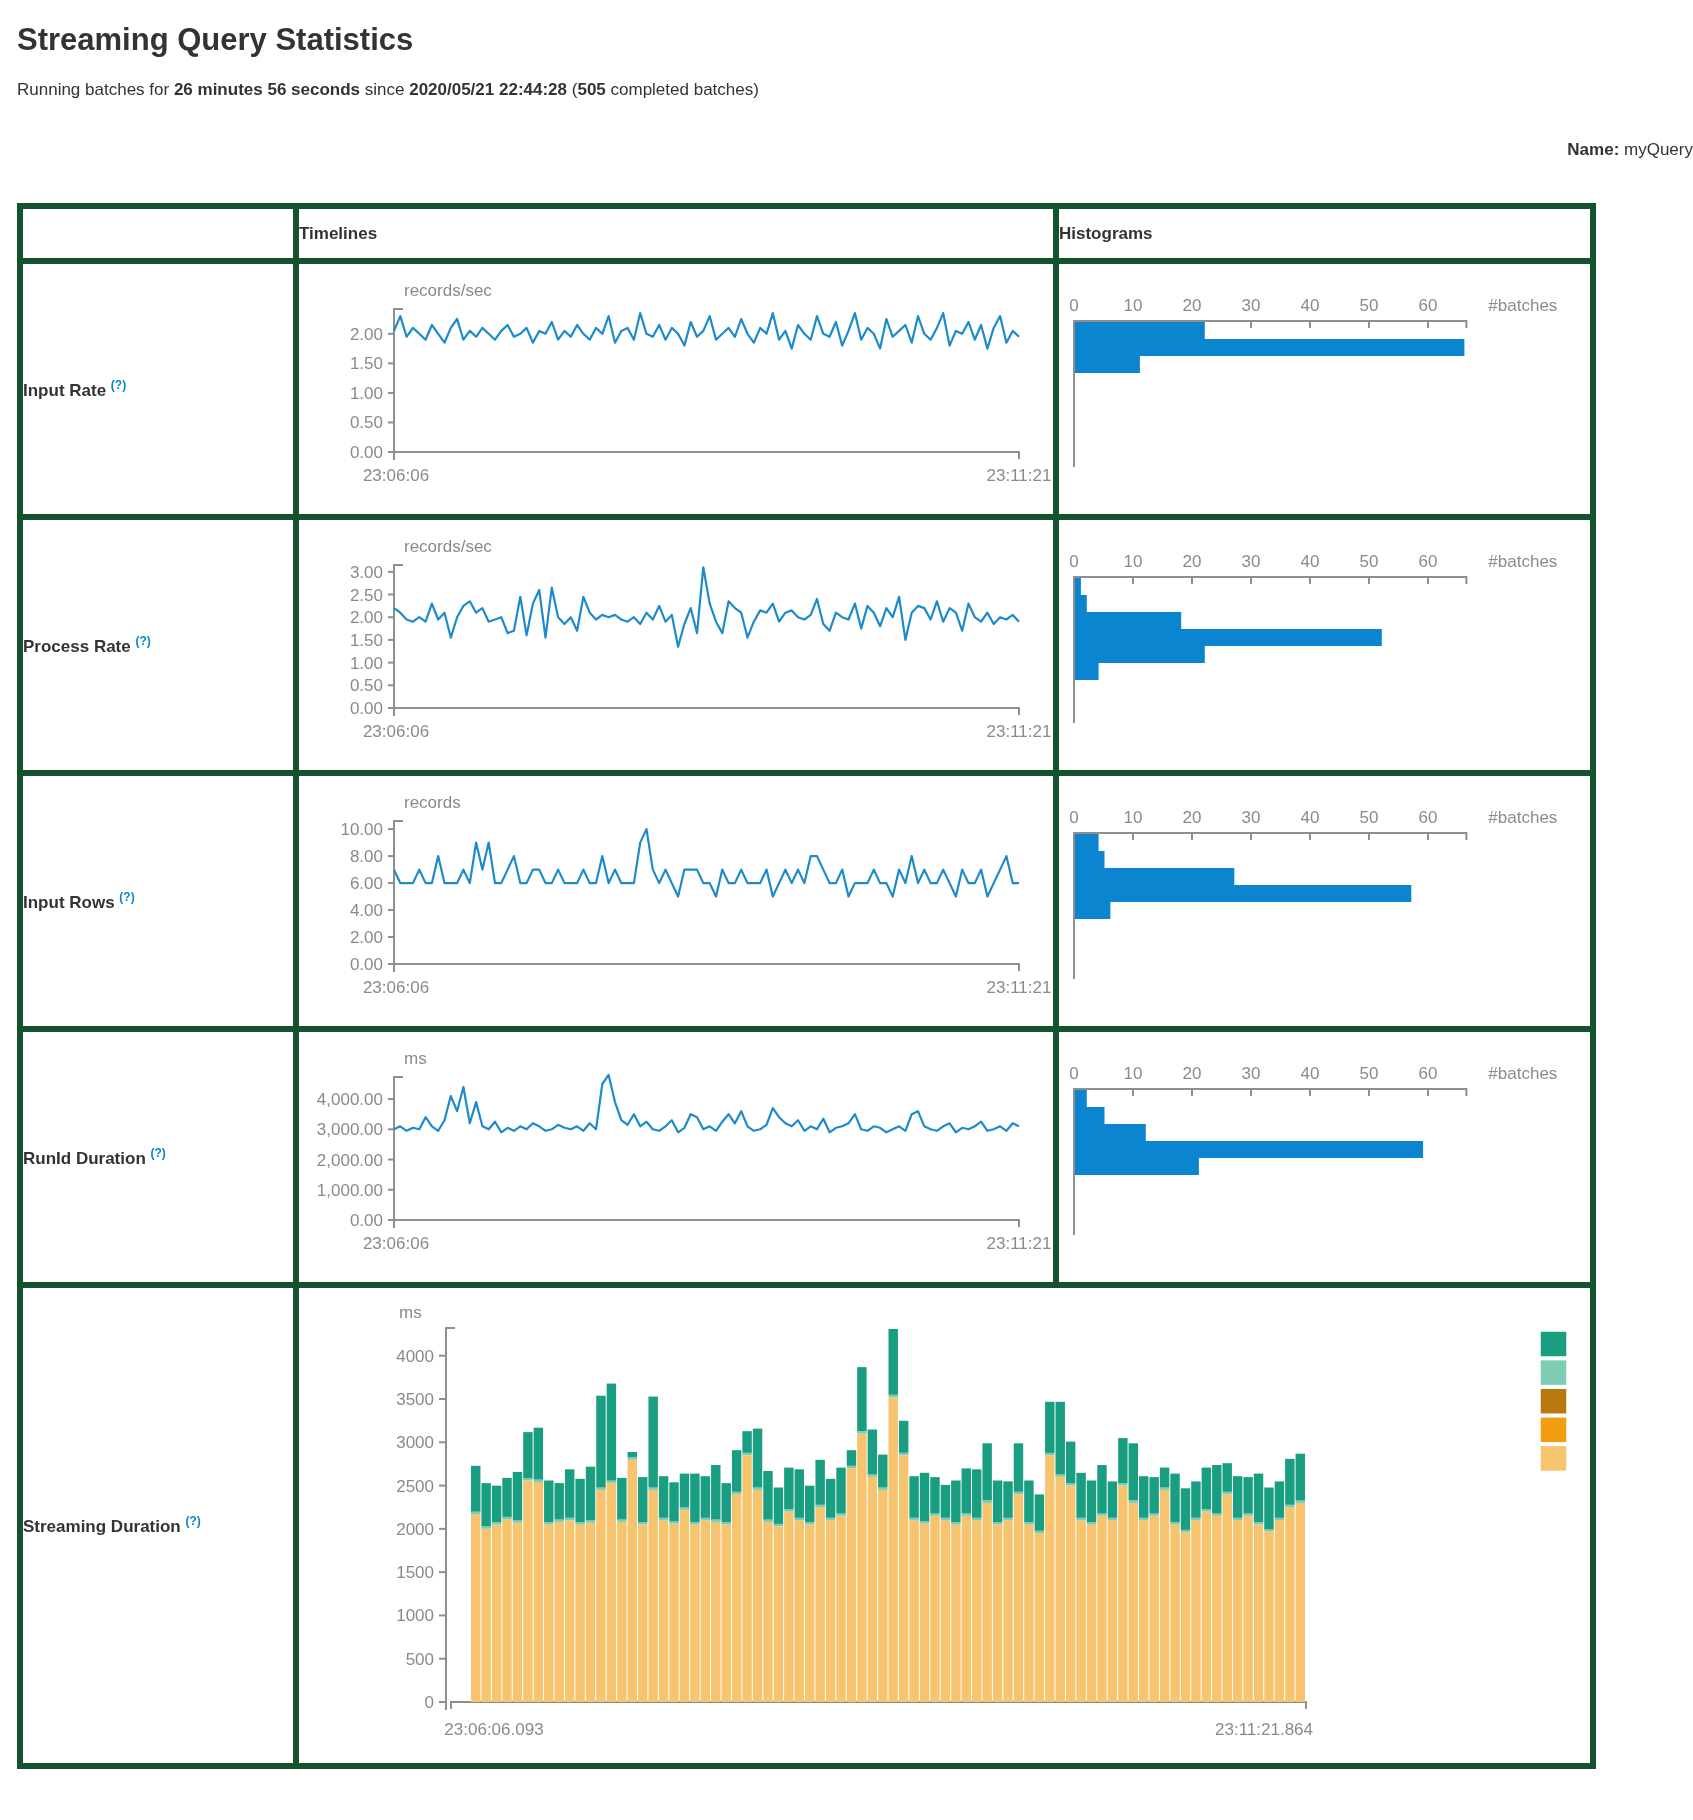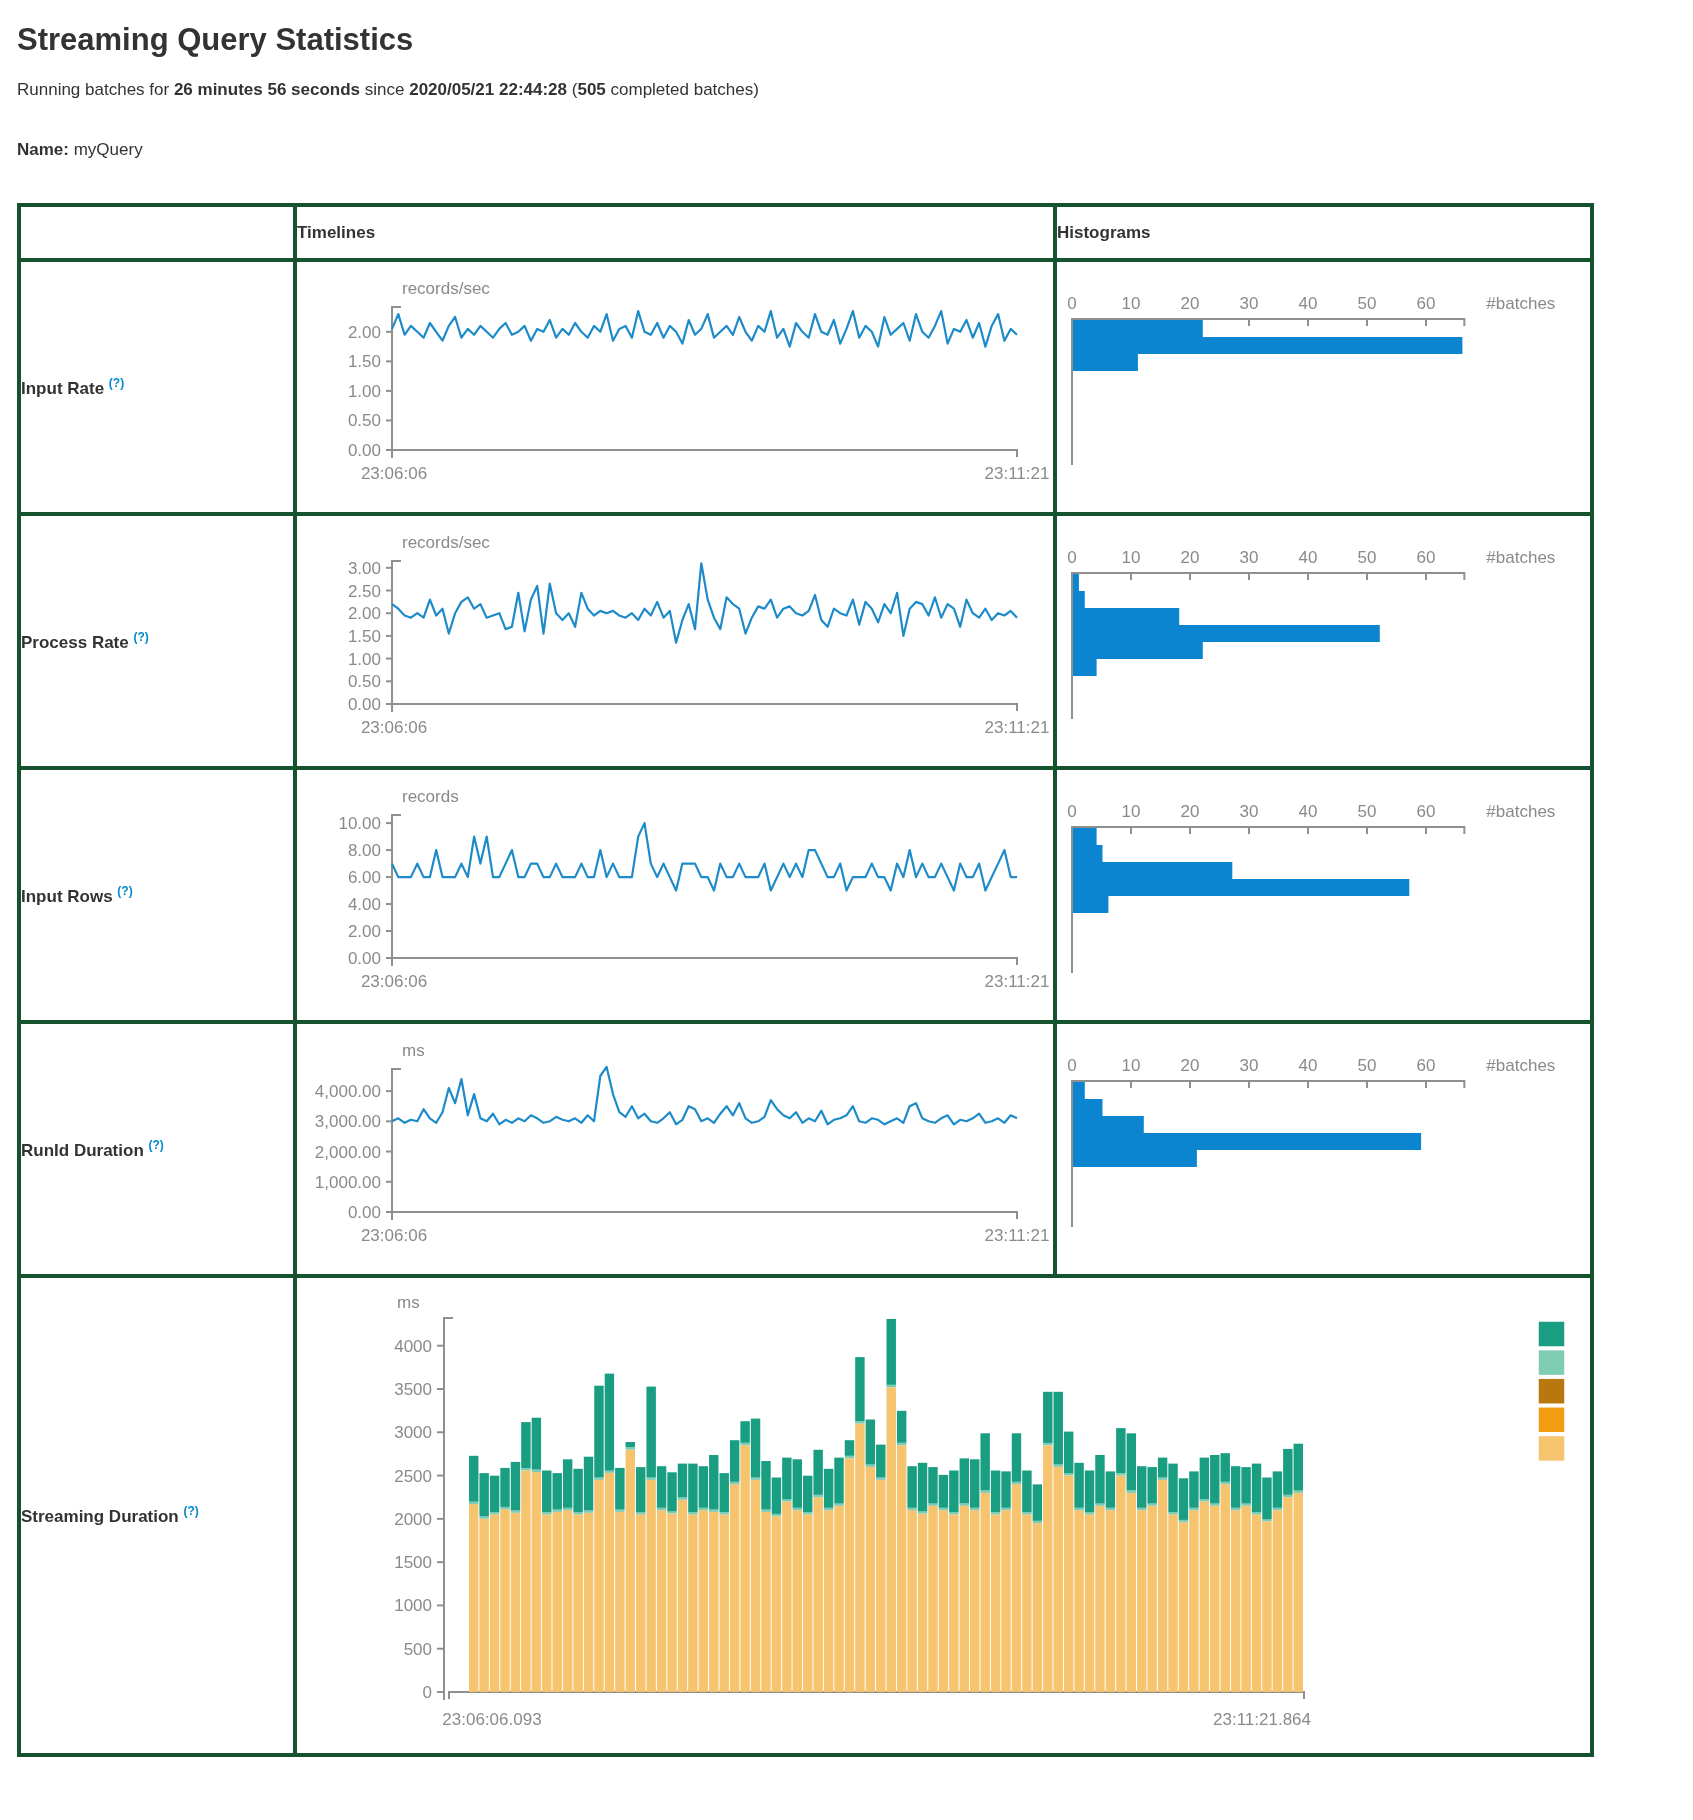--- a/index.html
+++ b/index.html
@@ -1,24 +1,24 @@
 <!DOCTYPE html>
 <html><head>
 <meta charset="utf-8">
 <style>
   html,body{margin:0;padding:0;background:#fff;color:#333;
     font-family:"Liberation Sans","DejaVu Sans",sans-serif;}
   .page{width:1693px;min-height:1820px;box-sizing:border-box;padding:14px 0 16px 17px;}
   h1.title{font-size:31px;font-weight:700;margin:8px 0 22px 0;color:#333;}
   .subtitle{font-size:17px;margin:0 0 36px 0;color:#333;}
   .subtitle b{font-weight:700;}
-  .meta{font-size:17px;line-height:27px;margin-bottom:40px;}
+  .meta{font-size:17px;line-height:27px;margin-bottom:40px;text-align:right;}
   .meta b{font-weight:700;}
   table.stats{border-collapse:collapse;width:1573px;table-layout:fixed;}
-  table.stats th, table.stats td{border:4px solid #14532d;padding:0;vertical-align:middle;background:#fff;}
+  table.stats th, table.stats td{border:6px solid #14532d;padding:0;vertical-align:middle;background:#fff;}
   th.h{font-size:17px;font-weight:700;text-align:left;padding:16px 0 16px 12px;color:#333;}
   td.rowlabel{font-size:17px;font-weight:700;padding-left:11px;color:#333;}
   td.rowlabel sup{color:#0088cc;font-weight:700;font-size:12px;}
   .chartbox{position:relative;overflow:visible;}
   svg{display:block;overflow:visible;}
   svg text.tick{font-family:"Liberation Sans","DejaVu Sans",sans-serif;font-size:17px;fill:#8a8a8a;}
   col.c1{width:276px;} col.c2{width:760px;} col.c3{width:537px;}
 </style>
 </head>
 <body>

